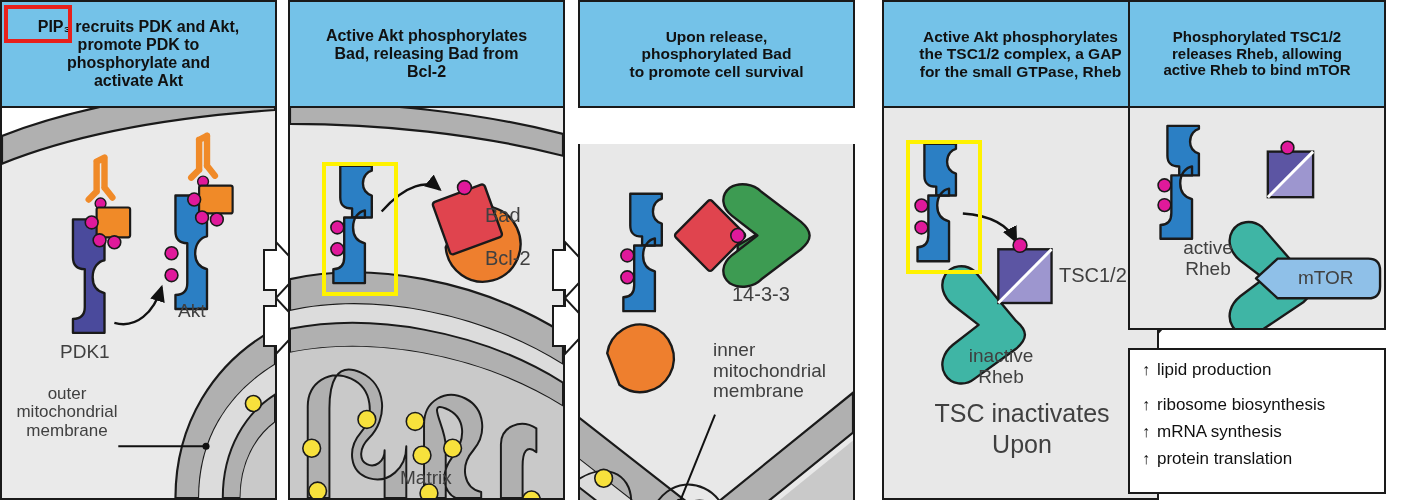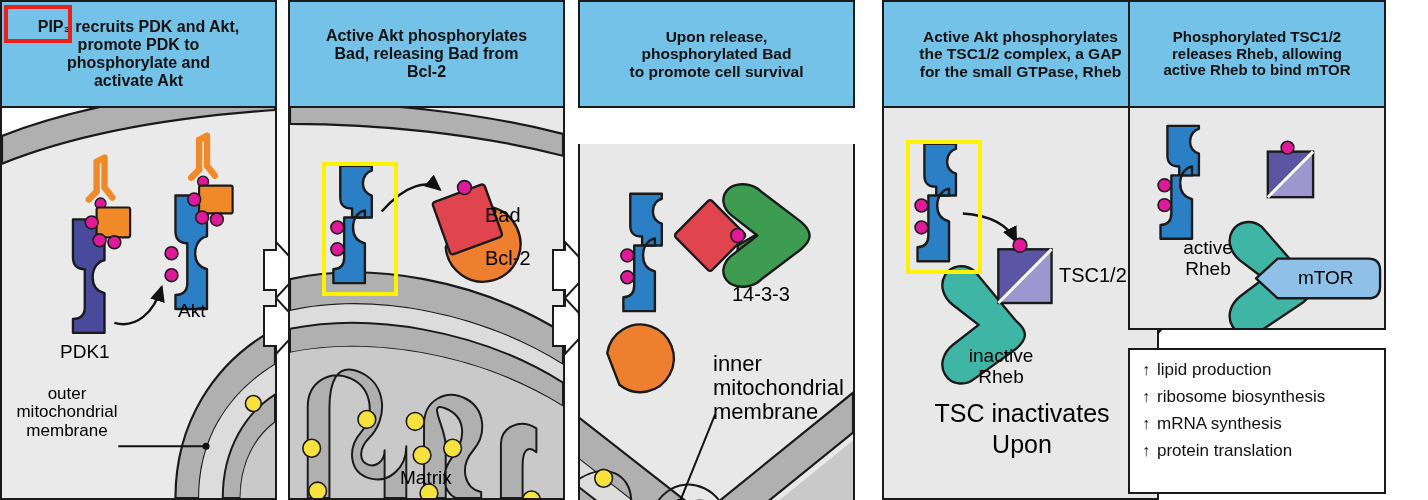--- a/index.html
+++ b/index.html
@@ -13,21 +13,21 @@
   .hdr span{display:block;}
   .body{position:absolute;left:0;right:0;bottom:0;background:#e8e8e8;
         border:2px solid #1a1a1a;border-top:none;box-sizing:border-box;overflow:hidden;}
   .body.white{background:#fff;}
   .svgwrap{position:absolute;inset:0;}
   svg{display:block;width:100%;height:100%;}
 
   .redbox{position:absolute;border:4px solid #e8201b;background:transparent;pointer-events:none;}
   .chev{position:absolute;pointer-events:none;}
 
-  .lbl{position:absolute;color:#000000;line-height:1.08;white-space:nowrap;}
+  .lbl{position:absolute;color:#404040;line-height:1.08;white-space:nowrap;}
 
   .outbox{position:absolute;background:#fff;border:2px solid #1a1a1a;box-sizing:border-box;
           padding:10px 12px;}
   .outrow{display:flex;align-items:baseline;color:#111;margin:0 0 7px 0;}
   .outrow:last-child{margin-bottom:0;}
   .arw{font-weight:bold;margin-right:7px;font-size:16px;line-height:1;}
 </style>
 </head>
 <body>
 
@@ -251,21 +251,21 @@
           </g>
           <circle cx="160" cy="92" r="7" fill="#e0199b" stroke="#1a1a1a" stroke-width="1.6"></circle>
 
           <path d="M40,242 m0,0 a34,34 0 1,0 -2,-34 L40,242 Z" transform="rotate(-18 40 242)" fill="#ee7f2e" stroke="#1a1a1a" stroke-width="2.4"></path>
 
           <path d="M137,272 L102,358" fill="none" stroke="#111" stroke-width="2"></path>
           <circle cx="101" cy="360" r="3.4" fill="#111"></circle>
         </svg>
       </div>
       <div class="lbl" style="left:152px;top:140px;font-size:20px;">14-3-3</div>
-      <div class="lbl" style="left:133px;top:208px;font-size:22px;white-space:normal;width:130px;">
+      <div class="lbl" style="left:133px;top:196px;font-size:19px;white-space:normal;width:130px;">
         <div>inner</div>
         <div>mitochondrial</div>
         <div>membrane</div>
       </div>
     </div>
   </div>
 
   <div class="panel" style="left:882px;width:277px;height:500px;">
     <div class="hdr" style="height:108px;font-size:15.5px;">
       <span>
@@ -372,21 +372,21 @@
       <div class="lbl" style="left:168px;top:160px;font-size:19px;">mTOR</div>
     </div>
 
     <div class="outbox" style="left:0;top:348px;width:258px;height:146px;">
       <div class="outrow">
         <span class="arw">↑</span>
         <span style="font-size:17px;">lipid production</span>
       </div>
       <div class="outrow">
         <span class="arw">↑</span>
-        <span style="font-size:17px;">ribosome biosynthesis</span>
+        <span style="font-size:17px;margin-top:8px;">ribosome biosynthesis</span>
       </div>
       <div class="outrow">
         <span class="arw">↑</span>
         <span style="font-size:17px;">mRNA synthesis</span>
       </div>
       <div class="outrow">
         <span class="arw">↑</span>
         <span style="font-size:17px;">protein translation</span>
       </div>
     </div>

